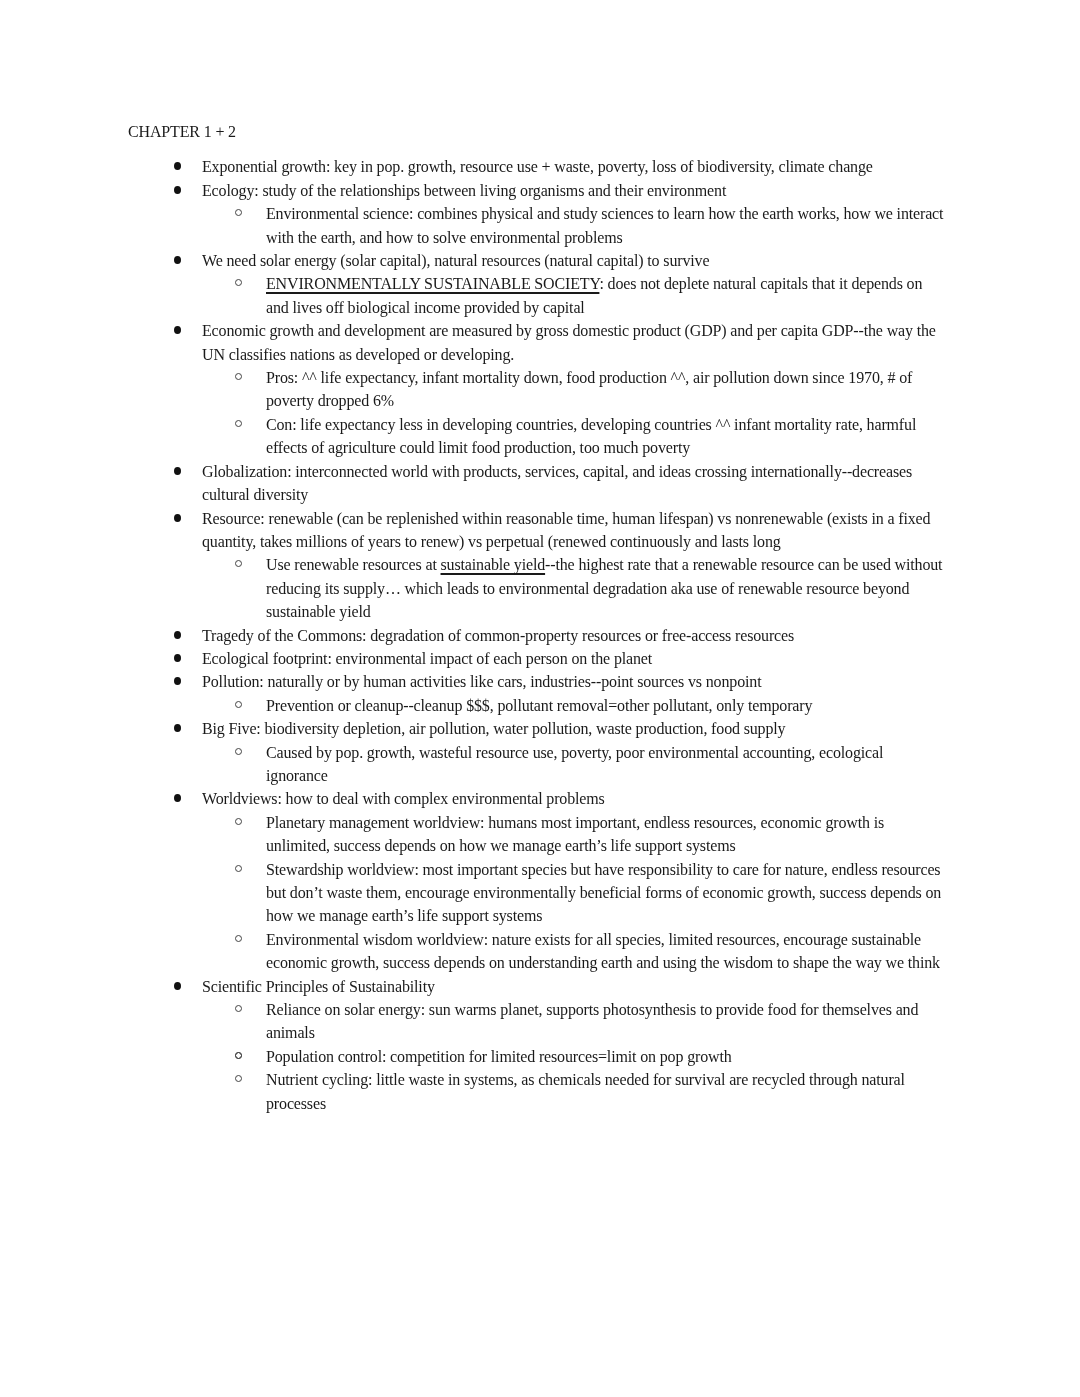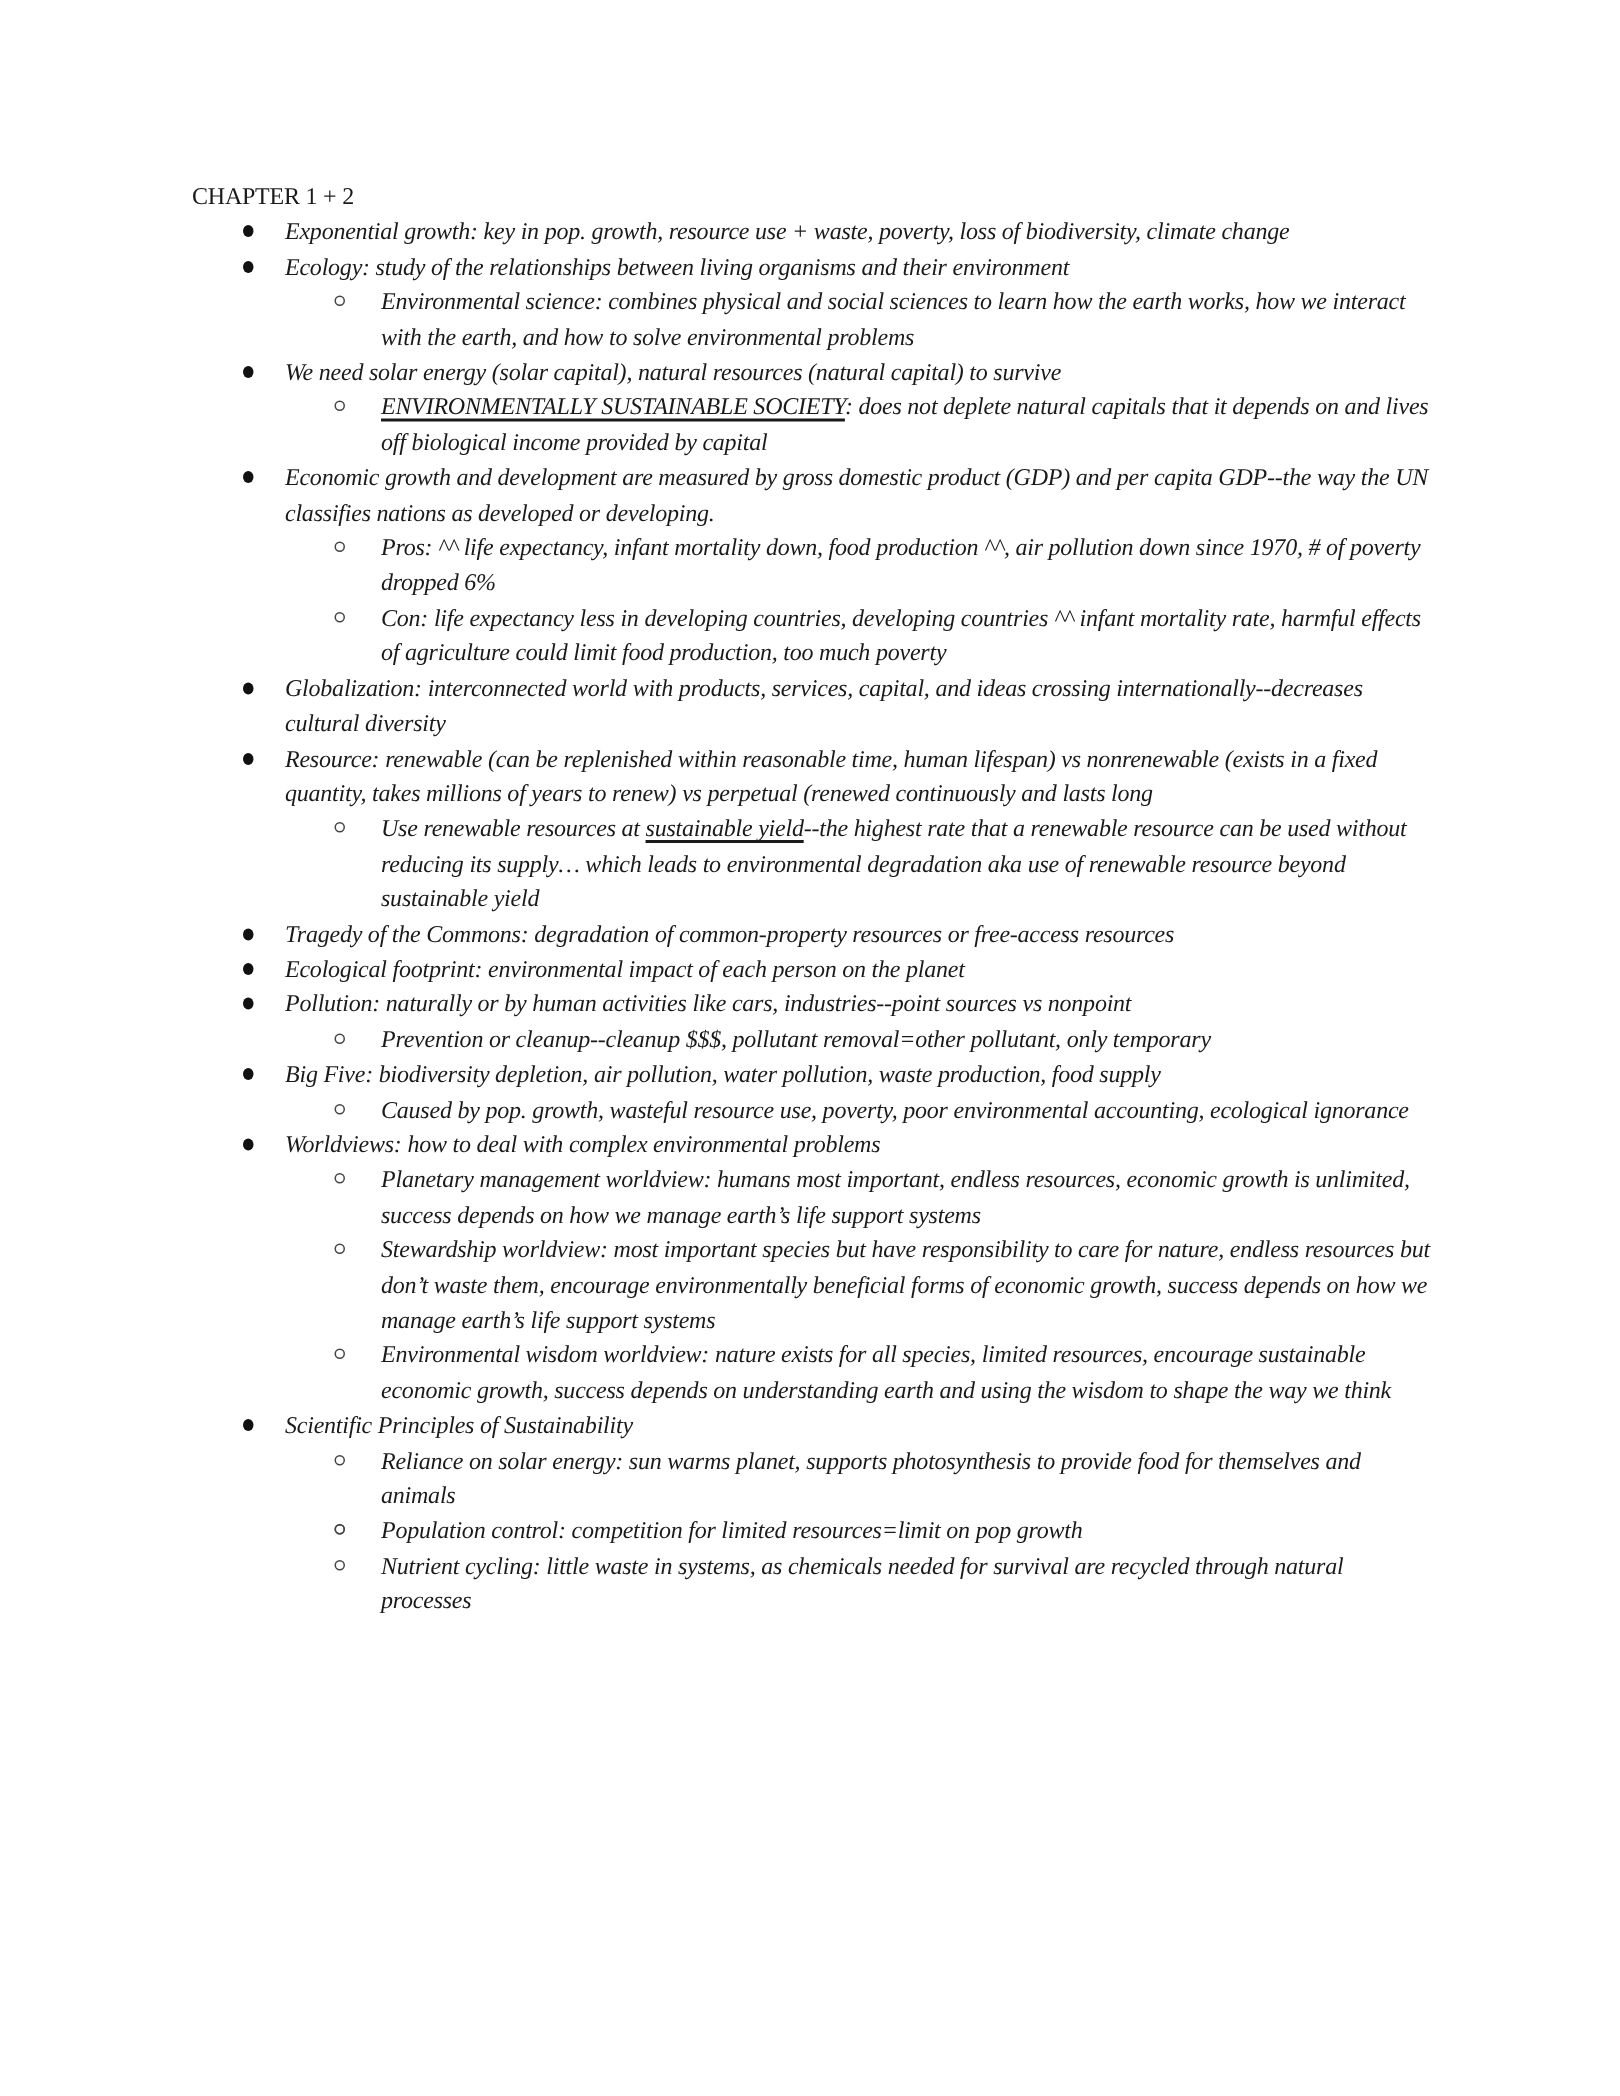--- a/index.html
+++ b/index.html
@@ -26,23 +26,22 @@
     }
     .heading {
       margin: 0;
       padding: 0;
       font-weight: normal;
       font-size: 16px;
       line-height: 23.4px;
     }
     ul.l1 {
       list-style: none;
-      margin: 0;
-      padding: 0;
-      font-style: italic;
+      margin: 12px;
+      padding: 0;
     }
     ul.l1 > li {
       position: relative;
       padding-left: 62px;
     }
     ul.l1 > li > .b1 {
       position: absolute;
       left: 32px;
       top: 0;
       width: 10px;
@@ -100,21 +99,21 @@
       <span class="b1"><span class="dot"></span></span>
       <span>Exponential growth: key in pop. growth, resource use + waste, poverty, loss of biodiversity, climate change</span>
     </li>
 
     <li>
       <span class="b1"><span class="dot"></span></span>
       <span>Ecology: study of the relationships between living organisms and their environment</span>
       <ul class="l2">
         <li>
           <span class="b2"></span>
-          <span>Environmental science: combines physical and social sciences to learn how the earth works, how we interact with the earth, and how to solve environmental problems</span>
+          <span>Environmental science: combines physical and study sciences to learn how the earth works, how we interact with the earth, and how to solve environmental problems</span>
         </li>
       </ul>
     </li>
 
     <li>
       <span class="b1"><span class="dot"></span></span>
       <span>We need solar energy (solar capital), natural resources (natural capital) to survive</span>
       <ul class="l2">
         <li>
           <span class="b2"></span>

